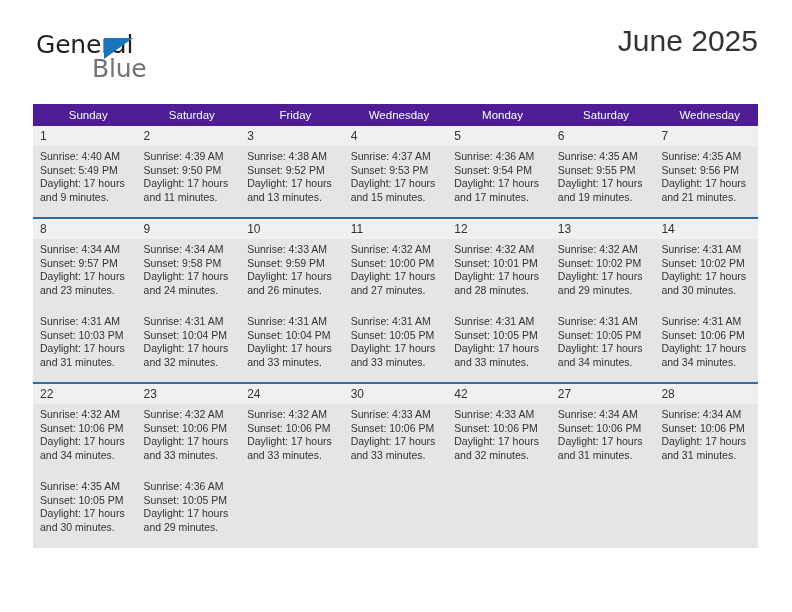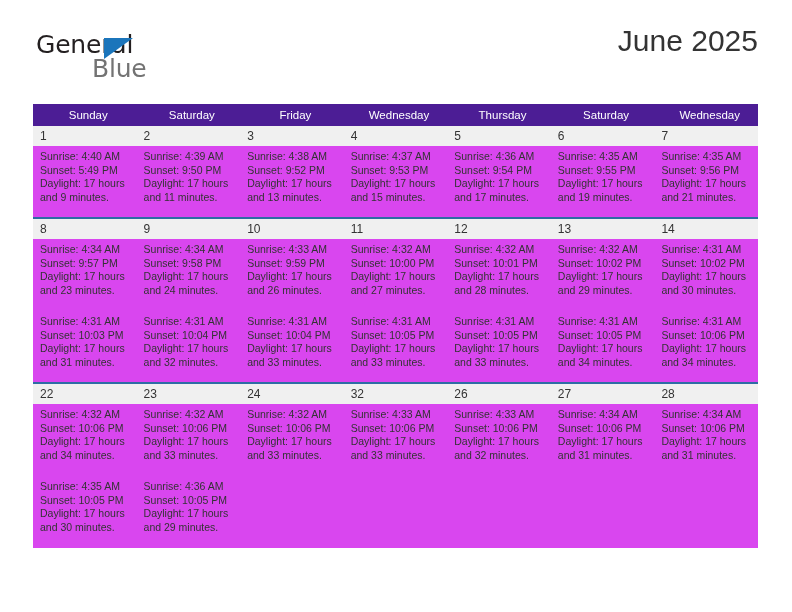--- a/index.html
+++ b/index.html
@@ -115,21 +115,21 @@
     color: #333333;
     padding: 3px 0 3px 7px;
     height: 19px;
     box-sizing: border-box;
     vertical-align: top;
   }
   .week-head-first td {
     border-top: none;
   }
   .info-row td {
-    background: #d946ef;
+    background: #e5e5e5;
     font-size: 10.5px;
     color: #333333;
     line-height: 13.6px;
     padding: 4px 8px 10px 7px;
     height: 72px;
     vertical-align: top;
     box-sizing: border-box;
   }
   .info-row td .line {
     white-space: nowrap;
@@ -154,21 +154,21 @@
 
   </div>
 
   <table class="calendar">
     <thead>
       <tr>
         <th>Sunday</th>
         <th>Saturday</th>
         <th>Friday</th>
         <th>Wednesday</th>
-        <th>Thursday</th>
+        <th>Monday</th>
         <th>Saturday</th>
         <th>Wednesday</th>
       </tr>
     </thead>
     <tbody>
 
       <tr class="daynum-row week-head-first">
         <td>1</td>
         <td>2</td>
         <td>3</td>
@@ -318,22 +318,22 @@
           <div class="line">Sunset: 10:06 PM</div>
           <div class="line">Daylight: 17 hours</div>
           <div class="line">and 34 minutes.</div>
         </td>
       </tr>
 
       <tr class="daynum-row">
         <td>22</td>
         <td>23</td>
         <td>24</td>
-        <td>32</td>
-        <td>26</td>
+        <td>30</td>
+        <td>42</td>
         <td>27</td>
         <td>28</td>
       </tr>
       <tr class="info-row">
         <td>
           <div class="line">Sunrise: 4:32 AM</div>
           <div class="line">Sunset: 10:06 PM</div>
           <div class="line">Daylight: 17 hours</div>
           <div class="line">and 34 minutes.</div>
         </td>

